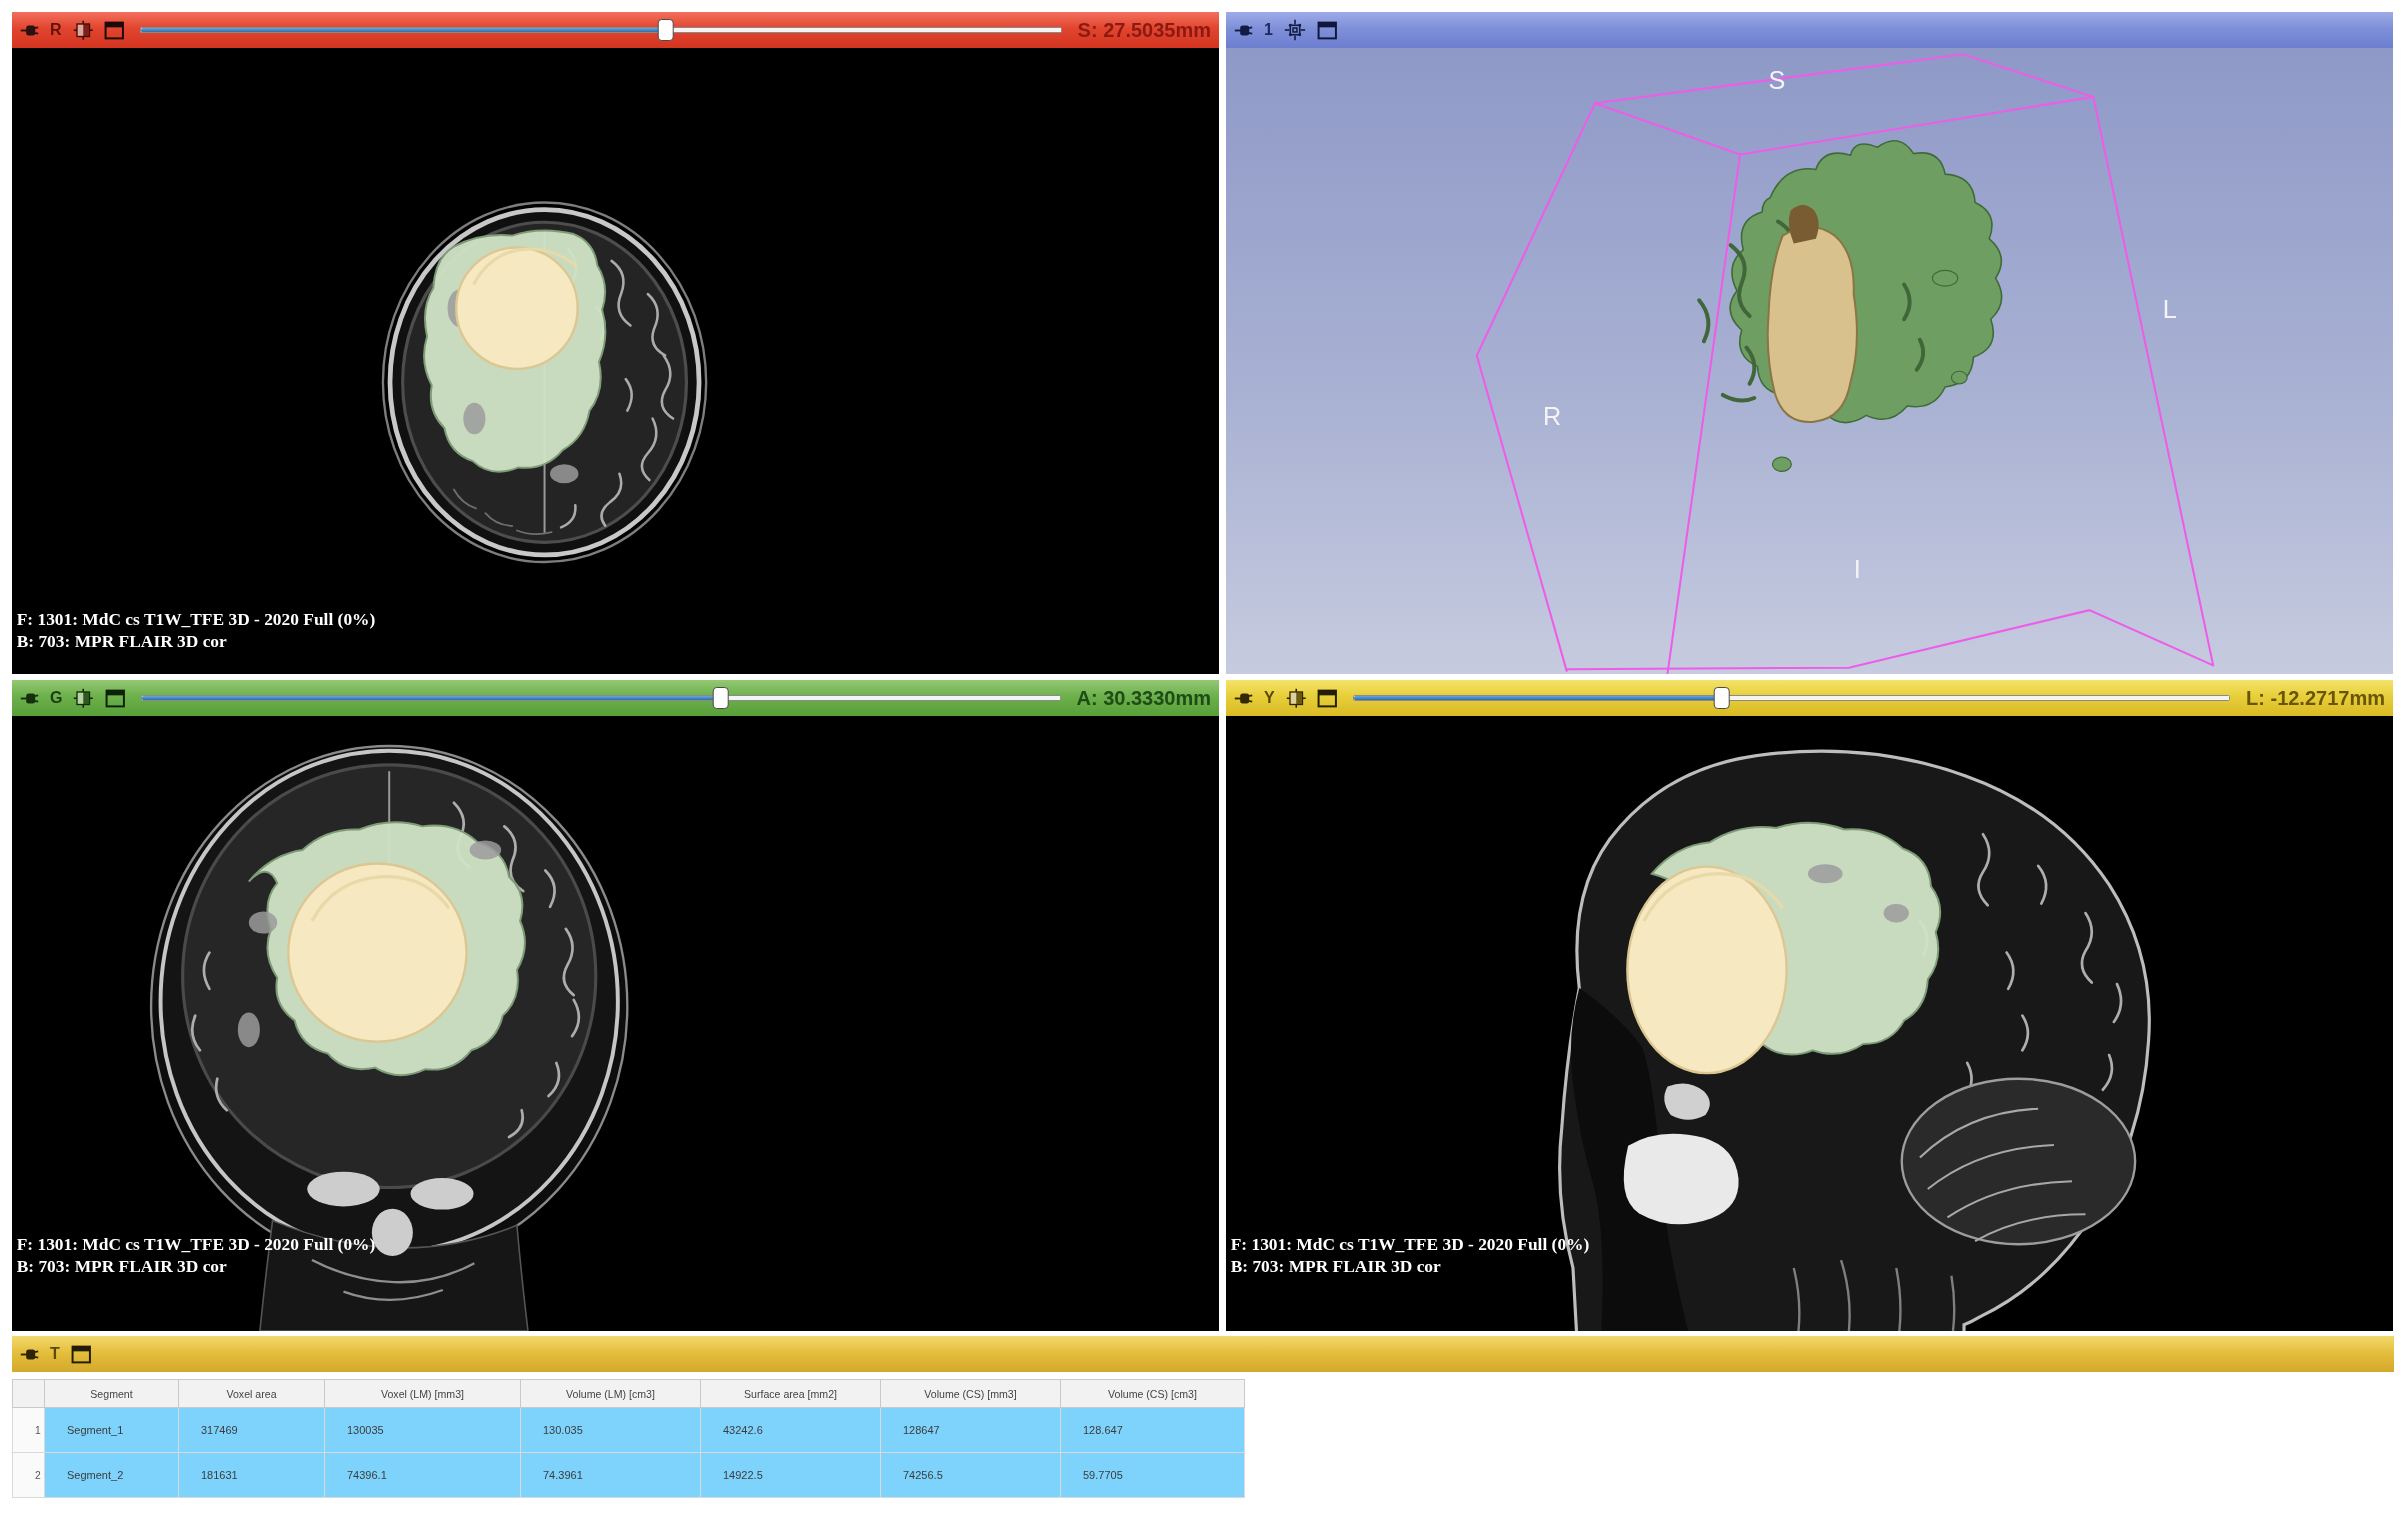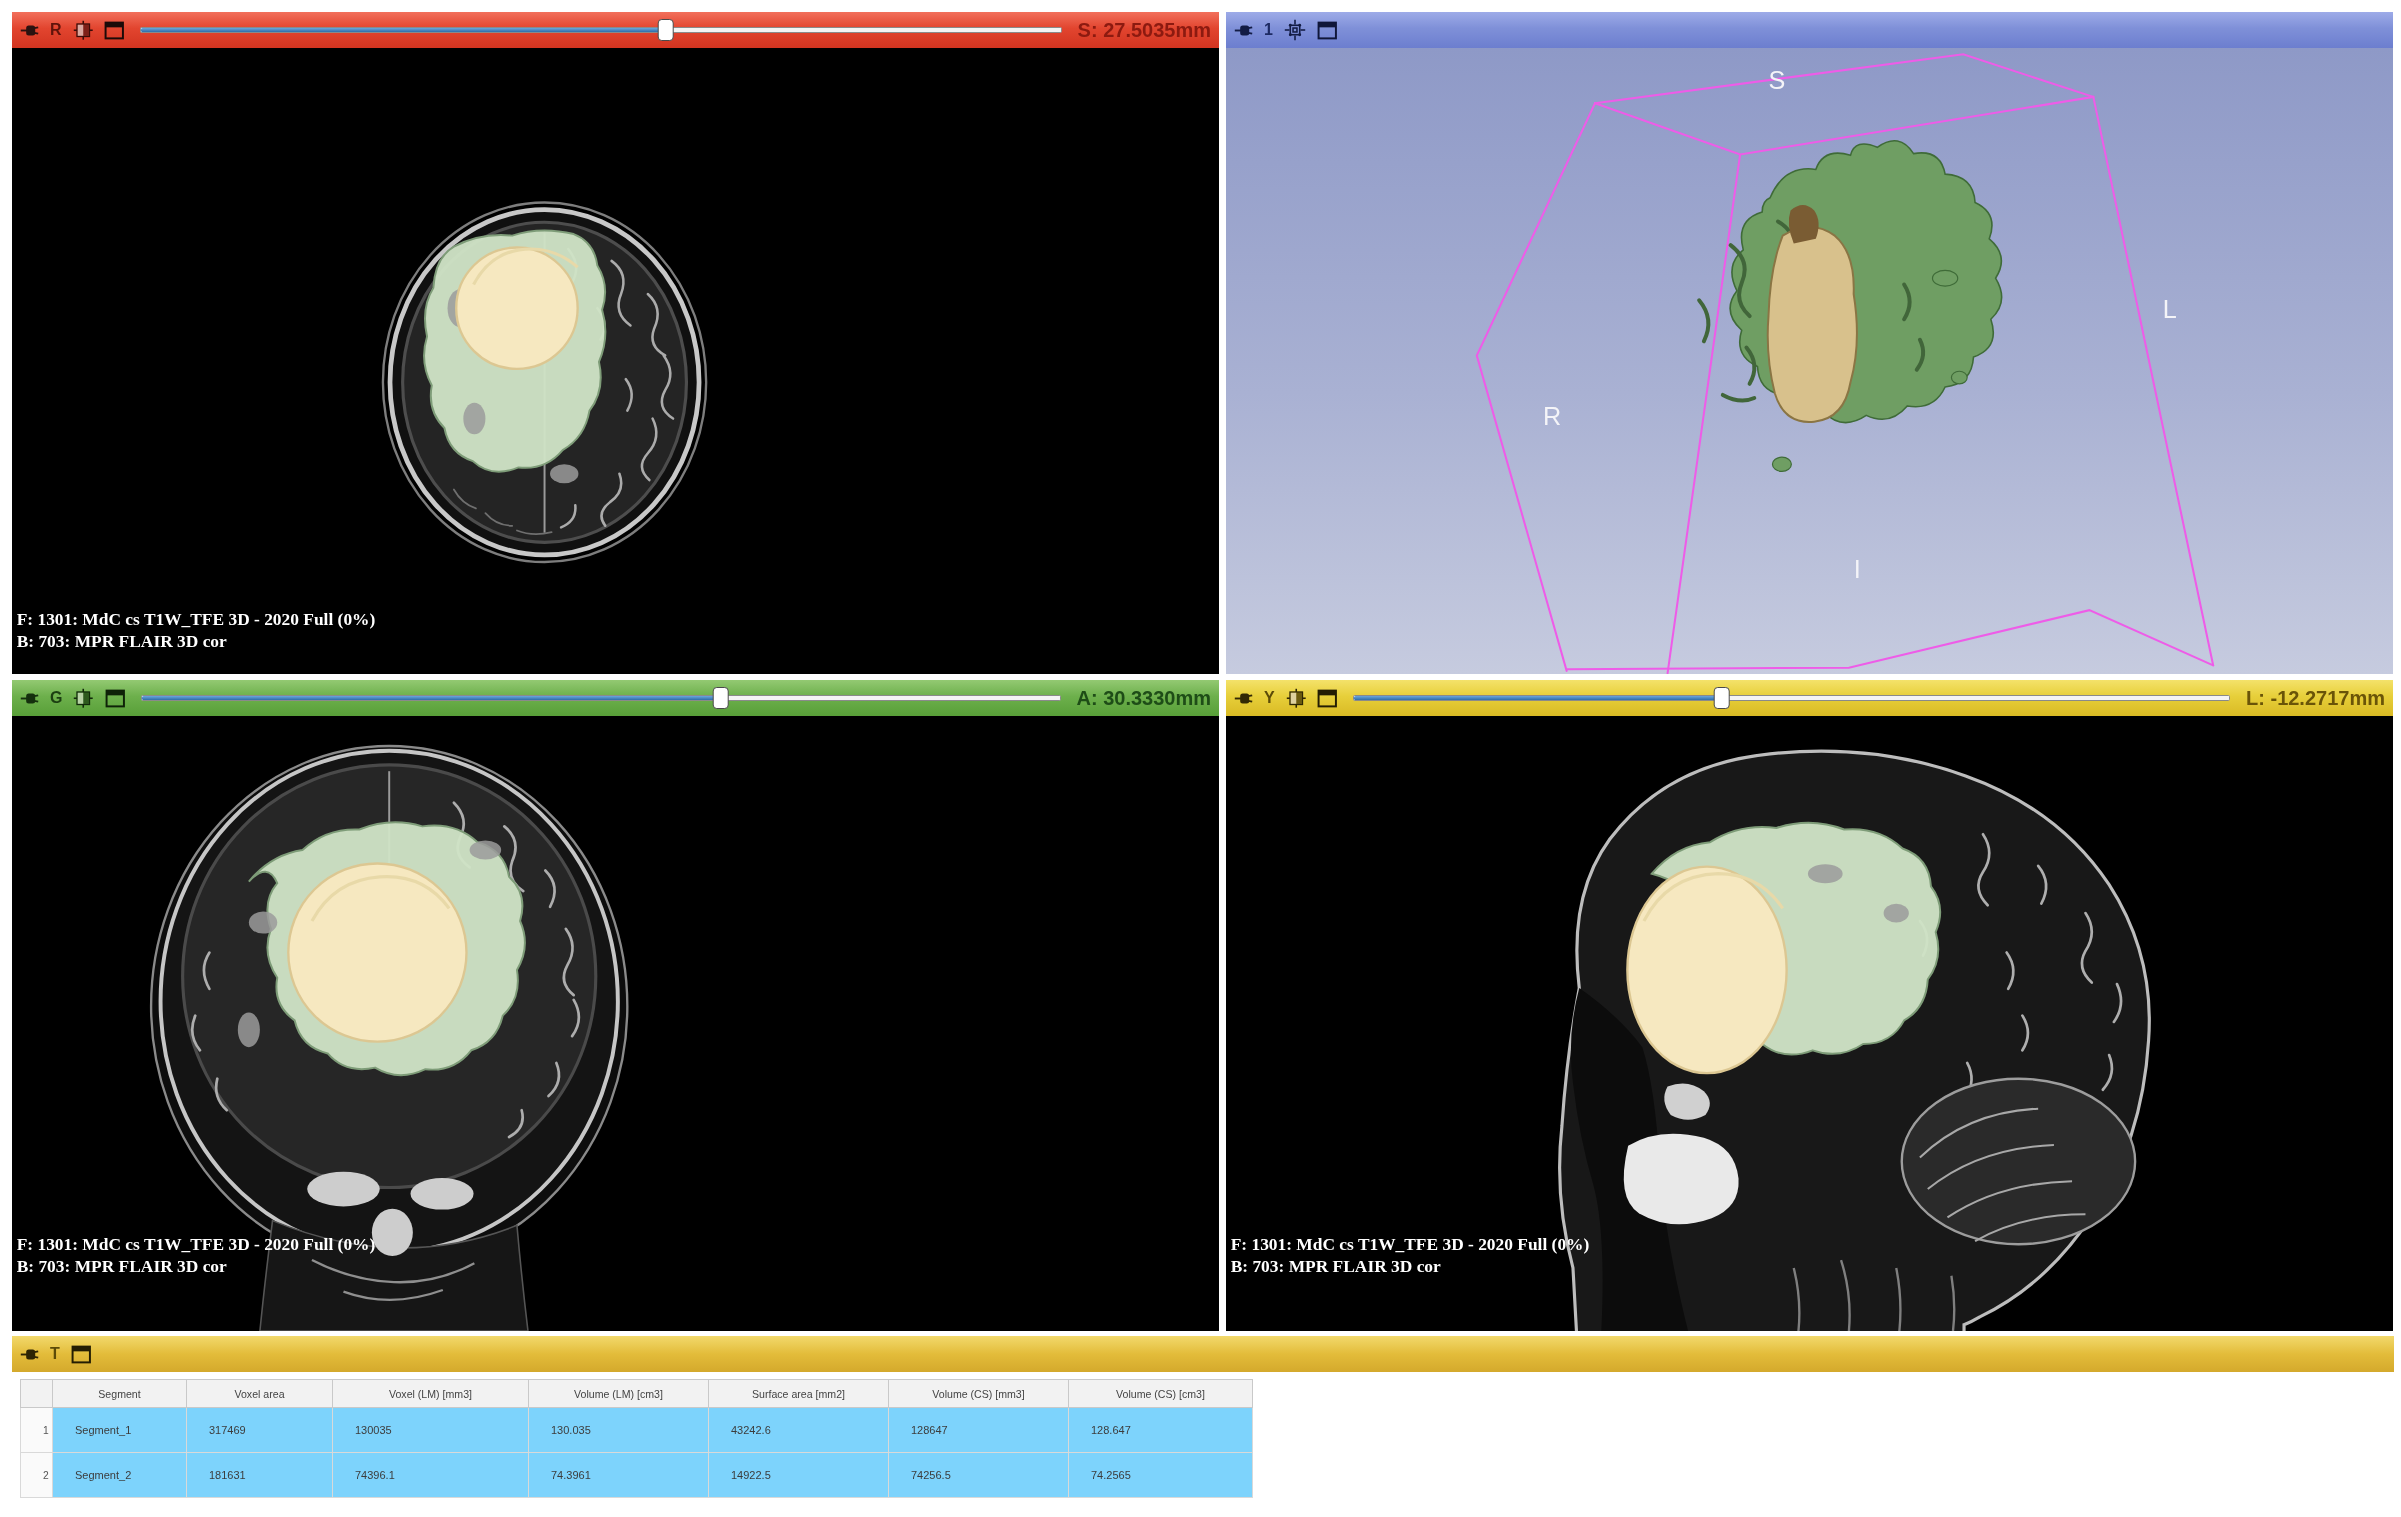--- a/index.html
+++ b/index.html
@@ -29,21 +29,21 @@
   .slider .handle{position:absolute;top:0.8px;width:16.6px;height:22px;background:#ffffff;
        border:1.6px solid #4a4a4a;border-radius:4px;box-sizing:border-box;transform:translateX(-50%);}
   .canvas{position:absolute;left:0;top:36px;right:0;bottom:0;background:#000;}
   .anno{position:absolute;left:4.7px;color:#ffffff;font-family:"Liberation Serif", serif;
         font-weight:bold;font-size:17.4px;line-height:22px;white-space:nowrap;}
   .view3d-bg{position:absolute;left:0;top:36px;right:0;bottom:0;
         background:linear-gradient(180deg,#8e99c7 0%,#a9b1d3 55%,#c6cbdf 100%);}
   svg{display:block;}
   
   #seg-table{position:absolute;left:12px;top:1379px;border-collapse:collapse;
-        font-size:11px;color:#3c3c3c;background:#fff;margin-left:8px;}
+        font-size:11px;color:#3c3c3c;background:#fff;}
   #seg-table th{background:#f2f2f2;border:0.8px solid #c9c9c9;font-weight:normal;
         font-size:10.6px;color:#444;height:27px;padding:0 4.7px;}
   #seg-table td{border:0.8px solid #d9d9d9;height:44px;padding:0 22px;background:#7dd3fc;vertical-align:middle;}
   #seg-table td.rownum{background:#fafafa;text-align:right;padding:0 3.2px;font-size:10.3px;color:#555;}
 </style>
 </head>
 <body>
 
 <div id="app">
 
@@ -435,19 +435,19 @@
         <td>128.647</td>
       </tr>
       <tr>
         <td class="rownum">2</td>
         <td>Segment_2</td>
         <td>181631</td>
         <td>74396.1</td>
         <td>74.3961</td>
         <td>14922.5</td>
         <td>74256.5</td>
-        <td>74.2565</td>
+        <td>59.7705</td>
       </tr>
     </tbody>
   </table>
 
 </div>
 
 
 </body></html>

